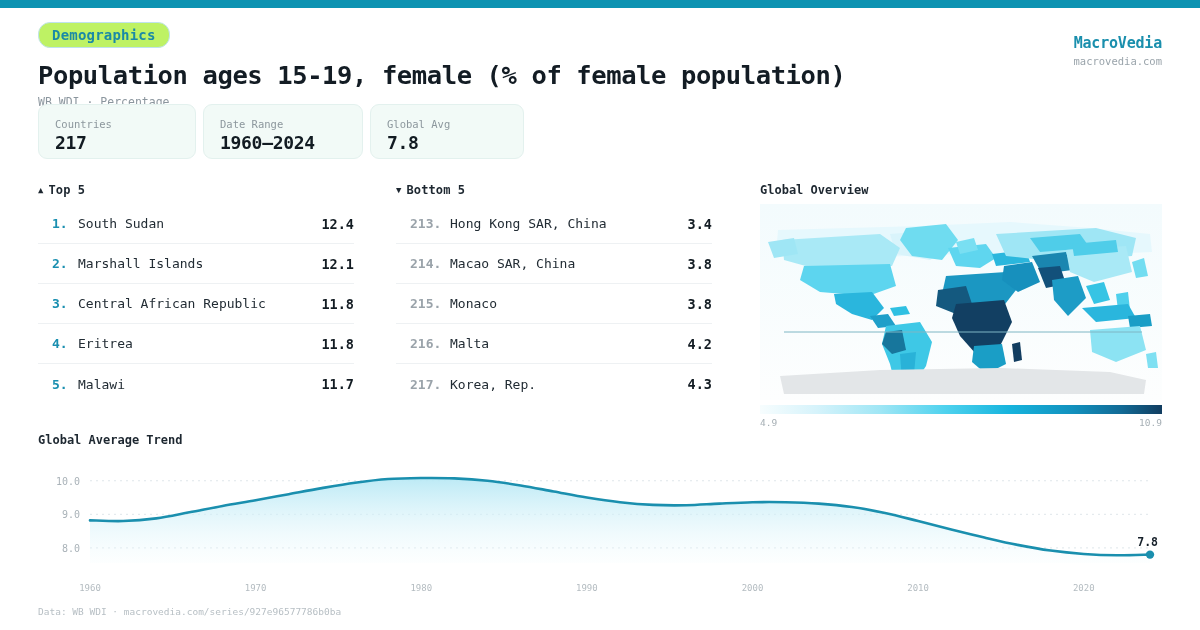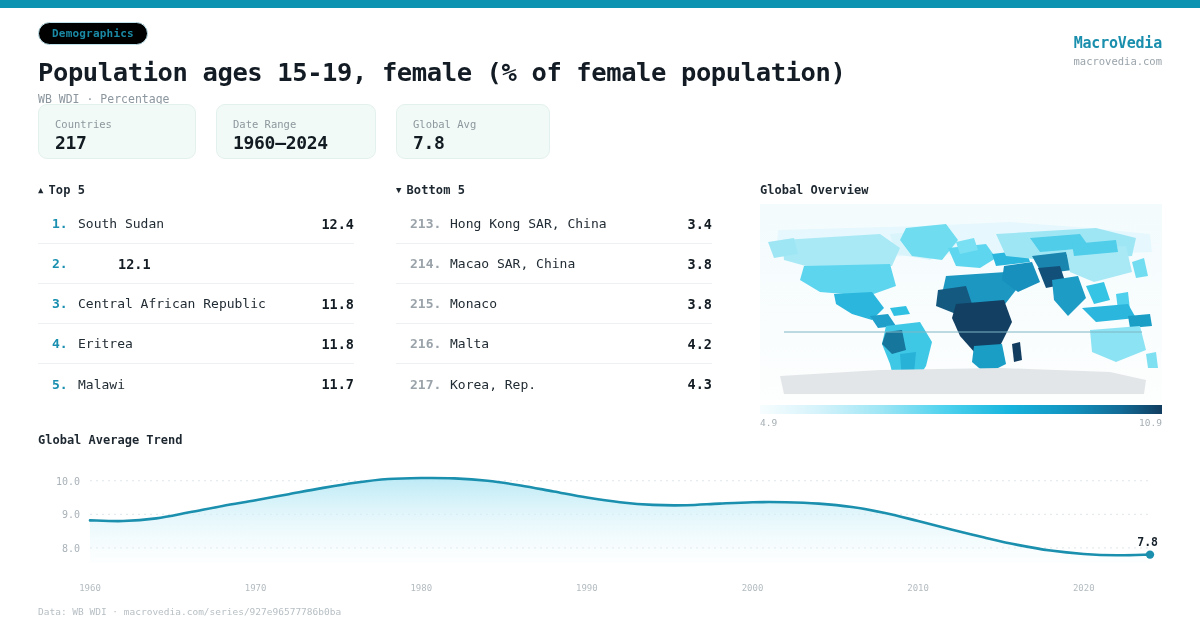--- a/index.html
+++ b/index.html
@@ -12,32 +12,32 @@
     overflow:hidden;
   }
   .accent-bar { position:absolute; top:0; left:0; width:1200px; height:8px; background:#0d93b2; }
 
   .page { position:absolute; top:8px; left:0; width:1200px; height:622px; }
 
   
   .header { position:absolute; left:38px; top:14px; width:1124px; }
   .badge {
     display:inline-block; border:1px solid #bfe3ec; border-radius:12px;
-    background:#000000; color:#1a8aa6; font-size:11px; font-weight:bold;
+    background:#bef264; color:#1a8aa6; font-size:14px; font-weight:bold;
     padding:4px 13px 4px 13px; letter-spacing:.2px;
   }
   .title { font-size:25.5px; font-weight:bold; letter-spacing:-.4px; color:#131c24; margin-top:12px; white-space:nowrap; }
   .subtitle { font-size:11.5px; color:#8b969e; margin-top:5px; }
 
   .brand { position:absolute; right:38px; top:26px; text-align:right; }
   .brand-name { font-size:15px; font-weight:bold; color:#1a8fad; letter-spacing:-.2px; }
   .brand-url { font-size:10.5px; color:#9aa4ab; margin-top:3px; }
 
   
-  .stats { position:absolute; left:38px; top:96px; display:flex; gap:20px; }
+  .stats { position:absolute; left:38px; top:96px; display:flex; gap:7px; }
   .stat {
     background:#f2faf7; border:1px solid #e3f1ee; border-radius:9px;
     height:55px; padding:8px 16px 0 16px; display:flex; flex-direction:column; justify-content:center;
   }
   .stat-label { font-size:10.5px; color:#8c979d; margin-bottom:2px; }
   .stat-value { font-size:18px; font-weight:bold; color:#121b22; letter-spacing:-.3px; }
   .s0 { width:158px; } .s1 { width:160px; } .s2 { width:157px; } .s3 { width:154px; }
 
   
   .ranklist { position:absolute; top:175px; }
@@ -47,21 +47,21 @@
   .rank-head .arrow { font-size:9px; display:inline-block; margin-right:5px; vertical-align:1px; }
   .rrow {
     display:flex; align-items:center; height:40px;
     border-bottom:1px solid #eef1f3; padding-left:14px;
   }
   .rrow:last-child { border-bottom:none; }
   .rnum { font-size:13px; font-weight:bold; width:26px; flex:none; }
   .ranklist.left  .rnum { color:#1a8fb0; }
   .ranklist.right .rnum { color:#9aa3aa; width:40px; }
   .rname { font-size:13px; color:#222c34; flex:1; white-space:nowrap; overflow:hidden; }
-  .rval { font-size:13.5px; font-weight:bold; color:#131c23; flex:none;margin-left:40px; }
+  .rval { font-size:13.5px; font-weight:bold; color:#131c23; flex:none; }
 
   
   .mapbox { position:absolute; left:760px; top:175px; width:402px; }
   .map-head { font-size:12px; font-weight:bold; color:#1d2730; margin-bottom:7px; }
   .map-canvas { position:relative; width:402px; height:196px; background:#fbfdfe; overflow:hidden; }
   .map-canvas svg { display:block; }
   .legend { margin-top:5px; width:402px; }
   .legend-bar { height:9px; width:100%;
     background:linear-gradient(to right,#f7fdfe 0%,#d6f3fb 14%,#9fe6f5 30%,#4fd2ee 46%,#17b4dd 62%,#1290bd 78%,#126a95 90%,#123d60 100%); }
   .legend-labels { display:flex; justify-content:space-between; margin-top:3px; font-size:9.5px; color:#a6afb5;align-items:flex-end; }
@@ -111,20 +111,21 @@
     <div class="rank-head">
       <span class="arrow">▲</span><span>Top 5</span>
     </div>
     <div class="rrow">
       <span class="rnum">1.</span>
       <span class="rname">South Sudan</span>
       <span class="rval">12.4</span>
     </div>
     <div class="rrow">
       <span class="rnum">2.</span>
+      <span class="rname">Marshall Islands</span>
       <span class="rval">12.1</span>
     </div>
     <div class="rrow">
       <span class="rnum">3.</span>
       <span class="rname">Central African Republic</span>
       <span class="rval">11.8</span>
     </div>
     <div class="rrow">
       <span class="rnum">4.</span>
       <span class="rname">Eritrea</span>

